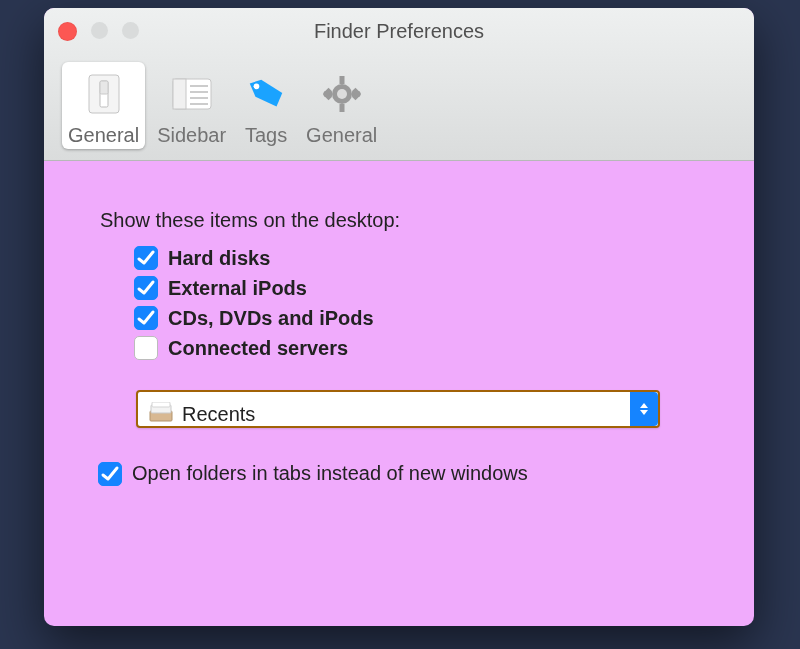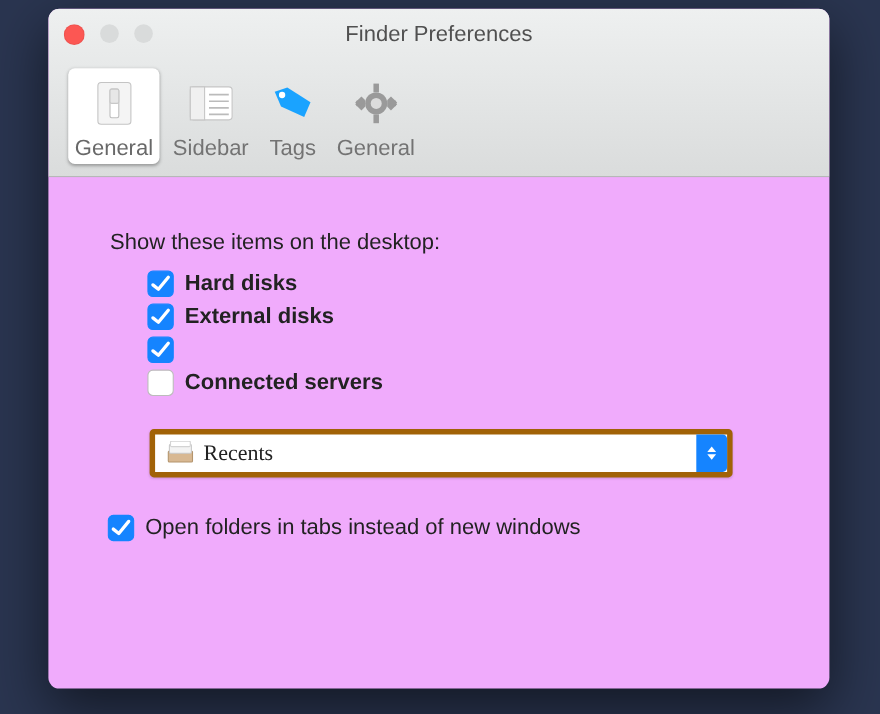--- a/index.html
+++ b/index.html
@@ -103,29 +103,28 @@
   .chk.checked svg { display: block; }
   .chk svg {
     display: none;
     position: absolute; inset: 0;
   }
 
   .select-wrap {
     margin: 8px 0 34px 36px;
   }
   .select {
-    display: flex; align-items: center;
+    display: flex; align-items: flex-end;
     width: 520px;
-    border: 5px solid #a16207;
+    border: 2px solid #a16207;
     border-radius: 4px;
     box-shadow: 0 1px 2px rgba(0,0,0,0.12);
     background: #fff;
     position: relative;
     height: 34px;
-    font-family: Liberation Serif, serif;
   }
   .select .sel-icon {
     width: 30px; height: 26px;
     margin-left: 8px;
     display: flex; align-items: center; justify-content: center;
   }
   .select .sel-label {
     margin-left: 6px;
     font-size: 20px;
   }
@@ -239,28 +238,29 @@
             </svg>
         </span>
         <span>Hard disks</span>
       </div>
       <div class="check-row">
         <span class="chk checked">
           <svg viewBox="0 0 22 22">
               <polyline points="4,12 9,16 18,5" fill="none" stroke="#fff" stroke-width="3" stroke-linecap="round" stroke-linejoin="round"></polyline>
             </svg>
         </span>
-        <span>External disks</span>
+        <span>External iPods</span>
       </div>
       <div class="check-row">
         <span class="chk checked">
           <svg viewBox="0 0 22 22">
               <polyline points="4,12 9,16 18,5" fill="none" stroke="#fff" stroke-width="3" stroke-linecap="round" stroke-linejoin="round"></polyline>
             </svg>
         </span>
+        <span>CDs, DVDs and iPods</span>
       </div>
       <div class="check-row final">
         <span class="chk">
           
         </span>
         <span>Connected servers</span>
       </div>
     </div>
 
 

